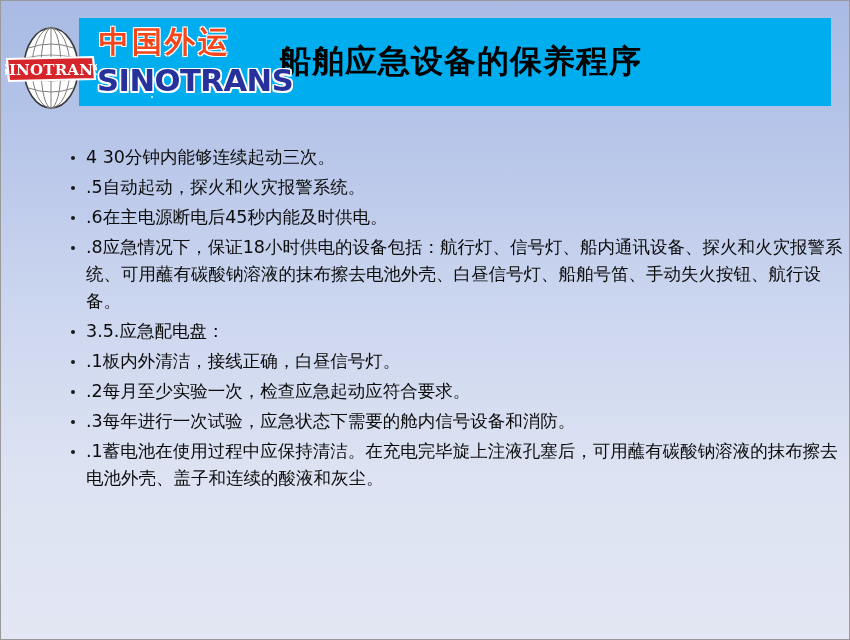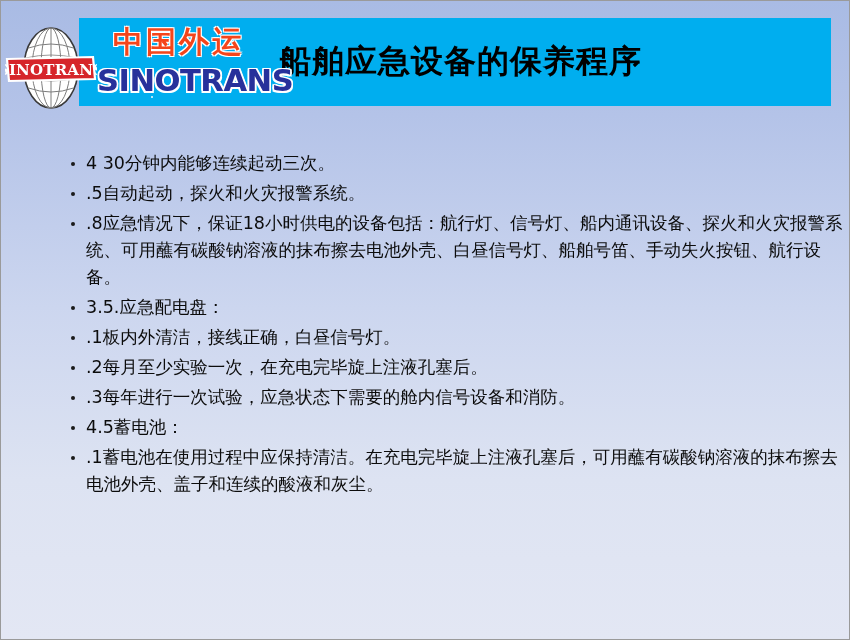--- a/index.html
+++ b/index.html
@@ -63,21 +63,21 @@
   }
   #globe-mark {
     position: absolute;
     left: 0px;
     top: 2px;
     width: 92px;
     height: 86px;
   }
   #brand-cn {
     position: absolute;
-    left: 108px;
+    left: 94px;
     top: 2px;
     font-family: "DejaVu Sans", "Liberation Sans", sans-serif;
     font-size: 30px;
     font-weight: 700;
     color: #f4451b;
     letter-spacing: 3px;
     line-height: 34px;
     white-space: nowrap;
     text-shadow:
       -1px -1px 0 #ffffff,  1px -1px 0 #ffffff,
@@ -101,21 +101,20 @@
        0px  -1.5px 0 #ffffff,   0px   1.5px 0 #ffffff,
       -1.5px  0px  0 #ffffff,   1.5px  0px  0 #ffffff;
   }
 
   
   #body-list {
     position: absolute;
     left: 60px;
     top: 143px;
     width: 780px;
-    margin-top: 6px;
   }
   .bullet-row {
     position: relative;
     display: block;
     padding-left: 25px;
     margin: 0 0 3px 0;
     font-family: "DejaVu Sans", "Liberation Sans", sans-serif;
     font-size: 17.5px;
     line-height: 27px;
     color: #0c0c0c;
@@ -175,36 +174,36 @@
     <div id="brand-en">SINOTRANS</div>
   </div>
 
   <div id="body-list">
     <div class="bullet-row">
         <span class="txt">4 30分钟内能够连续起动三次。</span>
       </div>
     <div class="bullet-row">
         <span class="txt">.5自动起动，探火和火灾报警系统。</span>
       </div>
+    <div class="bullet-row">
+        <span class="txt">.6在主电源断电后45秒内能及时供电。</span>
+      </div>
     <div class="bullet-row wide">
         <span class="txt">.8应急情况下，保证18小时供电的设备包括：航行灯、信号灯、船内通讯设备、探火和火灾报警系统、可用蘸有碳酸钠溶液的抹布擦去电池外壳、白昼信号灯、船舶号笛、手动失火按钮、航行设备。</span>
       </div>
     <div class="bullet-row">
         <span class="txt">3.5.应急配电盘：</span>
       </div>
     <div class="bullet-row">
         <span class="txt">.1板内外清洁，接线正确，白昼信号灯。</span>
       </div>
     <div class="bullet-row">
-        <span class="txt">.2每月至少实验一次，在充电完毕旋上注液孔塞后。</span>
+        <span class="txt">.2每月至少实验一次，检查应急起动应符合要求。</span>
       </div>
     <div class="bullet-row">
         <span class="txt">.3每年进行一次试验，应急状态下需要的舱内信号设备和消防。</span>
-      </div>
-    <div class="bullet-row">
-        <span class="txt">4.5蓄电池：</span>
       </div>
     <div class="bullet-row wide">
         <span class="txt">.1蓄电池在使用过程中应保持清洁。在充电完毕旋上注液孔塞后，可用蘸有碳酸钠溶液的抹布擦去电池外壳、盖子和连续的酸液和灰尘。</span>
       </div>
   </div>
 
 </div>
 
 </body></html>

